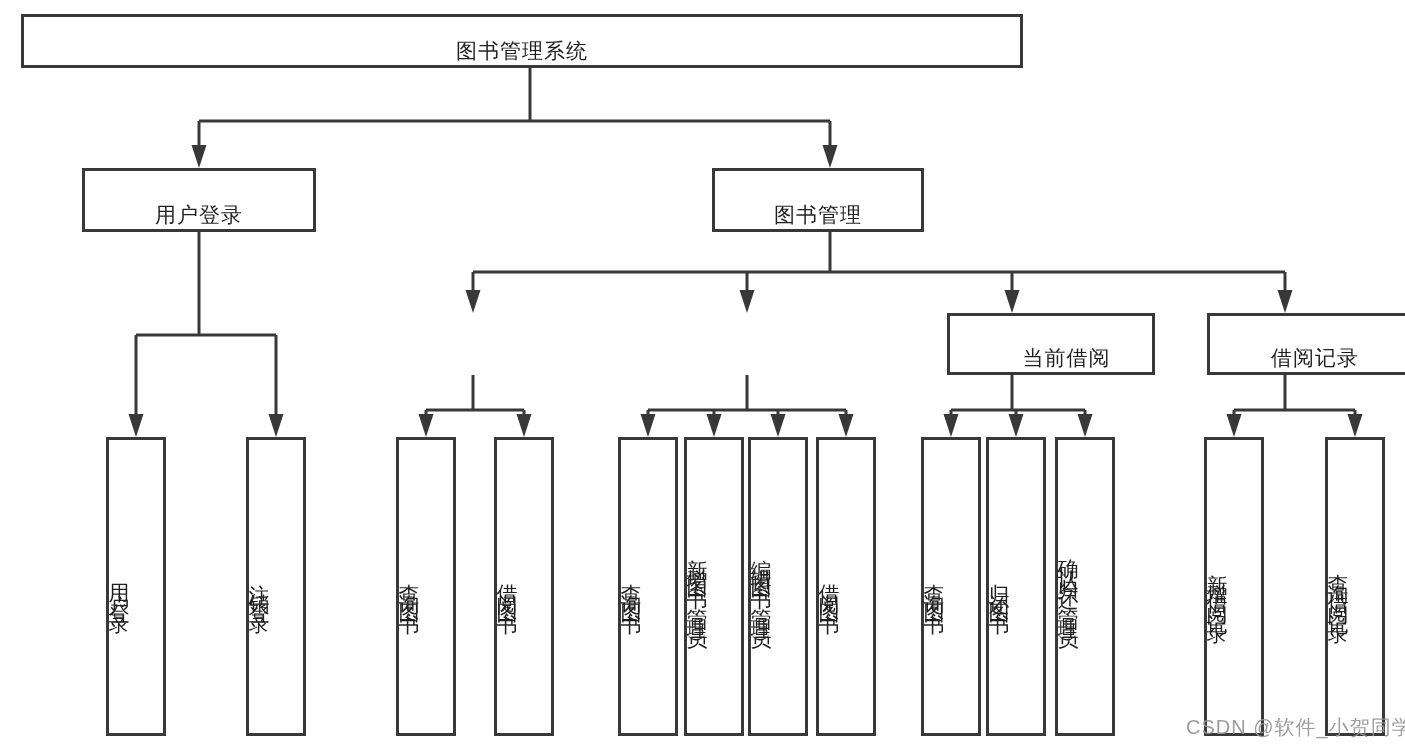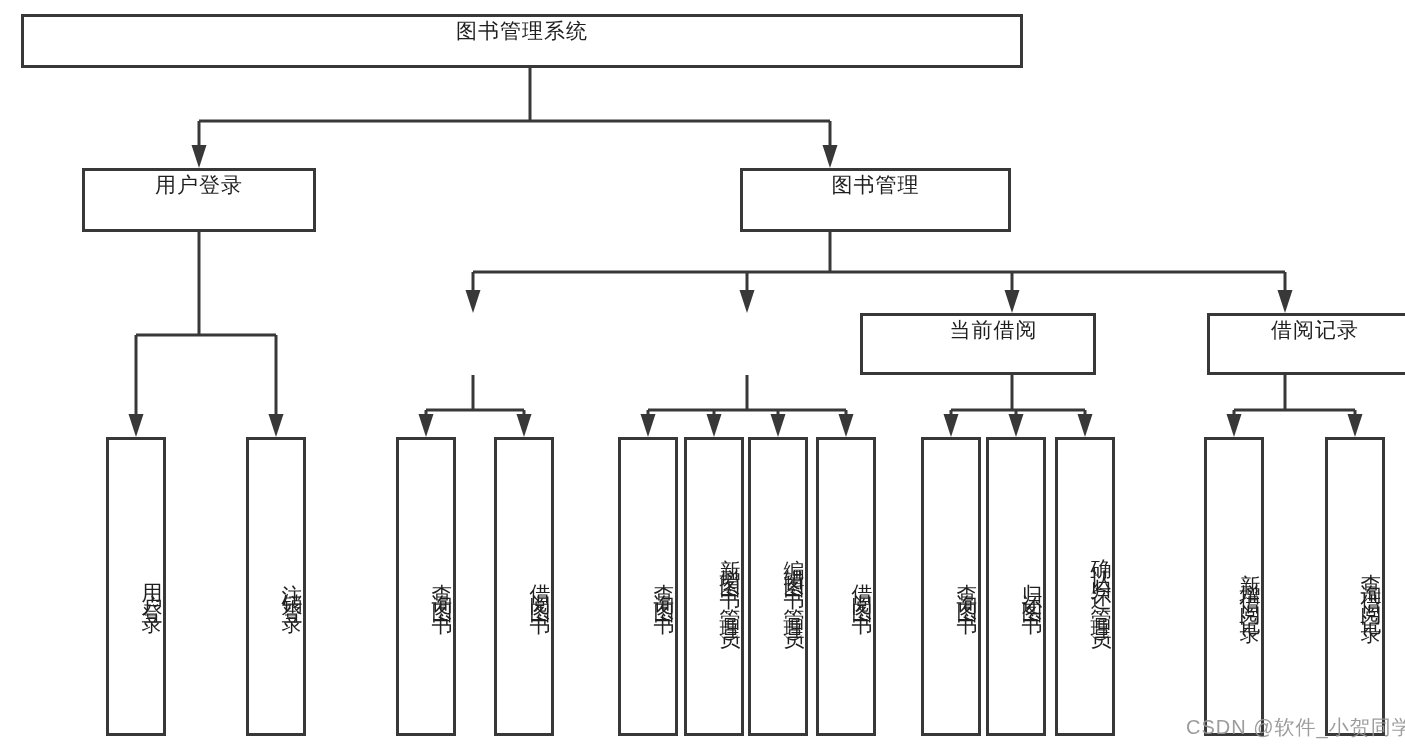--- a/index.html
+++ b/index.html
@@ -9,39 +9,39 @@
     background:#ffffff;
     font-family:"Liberation Sans", sans-serif;
     overflow:hidden;
   }
   #connectors{position:absolute;left:0;top:0;z-index:1;}
   .node{
     position:absolute;
     box-sizing:border-box;
     border:3px solid #383838;
     background:#ffffff;
-    display:flex;align-items:flex-start;justify-content:center;
+    display:flex;align-items:flex-end;justify-content:center;
     color:#1f1f1f;
     z-index:2;
   }
   .h-node{font-size:21px;letter-spacing:1px;}
   .v-node{
     writing-mode:vertical-rl;
     text-orientation:mixed;
     font-size:21px;
     letter-spacing:10px;
     line-height:1;
   }
   .root{left:21px;top:14px;width:1002px;height:54px;}
   .l2-user{left:82px;top:168px;width:234px;height:64px;}
-  .l2-book{left:740px;top:168px;width:271px;height:64px;}
+  .l2-book{left:712px;top:168px;width:212px;height:64px;}
   .l3{top:313px;height:62px;}
   .l3-new{left:363px;width:215px;}
   .l3-borrow{left:637px;width:219px;}
-  .l3-current{left:860px;width:236px;padding-left:31px;}
+  .l3-current{left:947px;width:208px;padding-left:31px;}
   .l3-records{left:1207px;width:216px;}
   .leaf{top:437px;width:60px;height:299px;}
   .leaf-user-login{left:106px;}
   .leaf-logout{left:246px;}
   .leaf-nb-query{left:396px;}
   .leaf-nb-borrow{left:494px;}
   .leaf-bb-query{left:618px;}
   .leaf-bb-add{left:684px;}
   .leaf-bb-edit{left:748px;}
   .leaf-bb-borrow{left:816px;}

